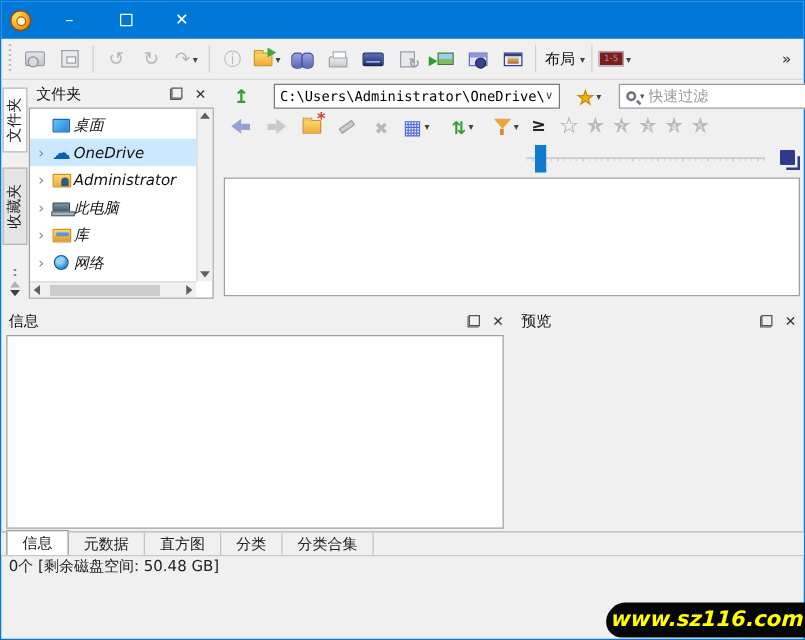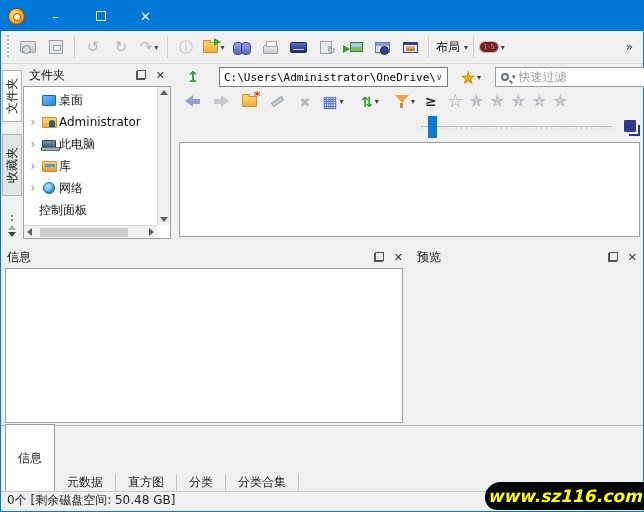--- a/index.html
+++ b/index.html
@@ -65,21 +65,21 @@
   .ic-batch::before { content:""; position:absolute; left:-8px; top:2px; width:0; height:0;
     border-left:7px solid #2f9e2f; border-top:4px solid transparent; border-bottom:4px solid transparent; }
   .ic-capture { width:15px; height:11px; border:1px solid #6a74b8; background:#dfe3f5; position:relative; }
   .ic-capture::before { content:""; position:absolute; top:0; left:0; right:0; height:3px; background:#8a97d8; }
   .ic-capture::after { content:""; position:absolute; left:4px; bottom:-3px; width:7px; height:7px; border-radius:50%;
     background:#39418e; border:1px solid #23295e; }
   .ic-slideshow { width:15px; height:11px; border:1px solid #2f3f8f; background:#eef0f8; position:relative; }
   .ic-slideshow::before { content:""; position:absolute; top:0; left:0; right:0; height:2px; background:#2f3f8f; }
   .ic-slideshow::after { content:""; position:absolute; left:2px; top:3px; width:9px; height:5px; background:linear-gradient(#e8c27a,#b5692c); }
   .layout-label { font-size:12px; color:#111; padding:0 2px; }
-  .range-chip { font-size:7px; color:#9aa0a8; border:1px solid #b8bcc2; background:#7f1d1d; padding:1px 3px; border-radius:6px; }
+  .range-chip { font-size:7px; color:#9aa0a8; border:1px solid #b8bcc2; background:#7f1d1d; padding:1px 3px; border-radius:0; }
   .overflow-glyph { margin-left:auto; color:#333; font-size:12px; padding:0 6px; }
 
   
   .main { flex:0 0 175px; display:flex; position:relative; }
   .side-strip { width:22px; display:flex; flex-direction:column; align-items:center; padding-top:6px; }
   .vtab { width:20px; border:1px solid #b4b4b4; background:#e4e4e4; position:relative; }
   .vtab.active { background:#fbfbfb; }
   .vtab-folders { height:52px; margin-bottom:12px; }
   .vtab-favorites { height:62px; }
   .vtab span { position:absolute; top:50%; left:50%; transform:translate(-50%,-50%) rotate(-90deg); white-space:nowrap; font-size:12px; color:#222; }
@@ -96,21 +96,21 @@
   .float-icon::after { content:""; position:absolute; right:0; top:0; width:7px; height:7px; border:1px solid #555; background:#f0f0f0; }
   .close-x { font-size:11px; color:#333; font-weight:bold; padding:0 2px; }
 
   .tree-box { flex:1; border:1px solid #a0a0a0; background:#fff; position:relative; overflow:hidden; margin:0 0 0 0; }
   .tree-view { position:absolute; left:0; top:0; right:13px; bottom:13px; overflow:hidden; padding-top:2px; }
   .tree-row { height:22px; display:flex; align-items:center; padding-left:3px; font-size:12px; white-space:nowrap; }
   .tree-row.selected { background:#cce8ff; }
   .exp { width:12px; color:#8a8a8a; font-size:12px; text-align:center; flex:0 0 12px; }
   .exp.expander::before { content:"›"; }
   .ticon { width:20px; flex:0 0 20px; display:flex; justify-content:center; align-items:center; }
-  .tlabel { color:#111; }
+  .tlabel { color:#111;font-style:italic; }
   .desktop-icon { width:14px; height:11px; border:1px solid #1565c0; border-radius:1px; background:linear-gradient(135deg,#6ec2f5,#1e88d8); }
   .onedrive-icon::before { content:"☁"; color:#0364b8; font-size:15px; line-height:1; }
   .user-icon { position:relative; width:15px; height:11px; border:1px solid #cf922a; border-radius:1px; background:linear-gradient(#fcd66e,#f0ac38); }
   .user-icon::after { content:""; position:absolute; right:1px; bottom:0; width:6px; height:7px; border-radius:3px 3px 0 0; background:#35597a; }
   .computer-icon { width:14px; height:9px; border:1px solid #31414e; background:linear-gradient(#7c93a5,#3c5163); border-radius:1px; position:relative; }
   .computer-icon::after { content:""; position:absolute; left:-2px; bottom:-3px; width:17px; height:2px; background:#9fb2c0; border:1px solid #5a6e7d; }
   .library-icon { width:15px; height:11px; border:1px solid #cf922a; border-radius:1px; background:linear-gradient(#fcd66e,#e8962e); position:relative; }
   .library-icon::before { content:""; position:absolute; left:2px; top:2px; width:10px; height:3px; background:#4d9bd8; }
   .network-icon { width:12px; height:12px; border-radius:50%; background:radial-gradient(circle at 35% 30%, #8fd4f8 0 30%, #2f8fd4 70%, #1666a8 100%); border:1px solid #125a94; }
 
@@ -176,21 +176,21 @@
 
   
   .docks { flex:0 0 179px; display:flex; }
   .dock-left { width:408px; display:flex; flex-direction:column; }
   .dock-right { flex:1; margin-left:2px; display:flex; flex-direction:column; }
   .info-content { flex:1; background:#fff; border:1px solid #a0a0a0; margin:0 6px 2px 4px; }
   .preview-content { flex:1; }
 
   
   .bottom-tabs { flex:0 0 19px; border-top:1px solid #b4b4b4; display:flex; align-items:stretch; padding-left:4px; background:#f0f0f0; }
-  .btab { font-size:12px; color:#222; display:flex; align-items:center; padding:0 12px; border-right:1px solid #c4c4c4; position:relative;margin-top:48px; }
+  .btab { font-size:12px; color:#222; display:flex; align-items:center; padding:0 12px; border-right:1px solid #c4c4c4; position:relative; }
   .btab.active { background:#fff; border:1px solid #9a9a9a; border-bottom:none; border-top:none; margin-top:-1px; box-shadow:0 -1px 0 #9a9a9a; }
 
   
   .statusbar { flex:1; border-top:1px solid #c8c8c8; display:flex; padding-left:6px; font-size:12px; color:#222; }
 
   
   .watermark { position:absolute; right:-4px; bottom:1px; width:162px; height:28px; background:#060606;
     border-radius:14px 3px 3px 14px; transform:skewX(-6deg); display:flex; align-items:center; justify-content:center; z-index:50; }
   .watermark span { color:#ffff00; font-size:17px; font-weight:bold; font-style:italic; transform:skewX(3deg); white-space:nowrap; }
 </style>
@@ -299,20 +299,27 @@
         <div class="tree-view">
 
             <div class="tree-row">
               <span class="exp"></span>
               <span class="ticon">
                 <span class="desktop-icon"></span>
               </span>
               <span class="tlabel">桌面</span>
             </div>
 
+            <div class="tree-row selected">
+              <span class="exp expander"></span>
+              <span class="ticon">
+                <span class="onedrive-icon"></span>
+              </span>
+              <span class="tlabel">OneDrive</span>
+            </div>
 
             <div class="tree-row">
               <span class="exp expander"></span>
               <span class="ticon">
                 <span class="user-icon"></span>
               </span>
               <span class="tlabel">Administrator</span>
             </div>
 
             <div class="tree-row">

